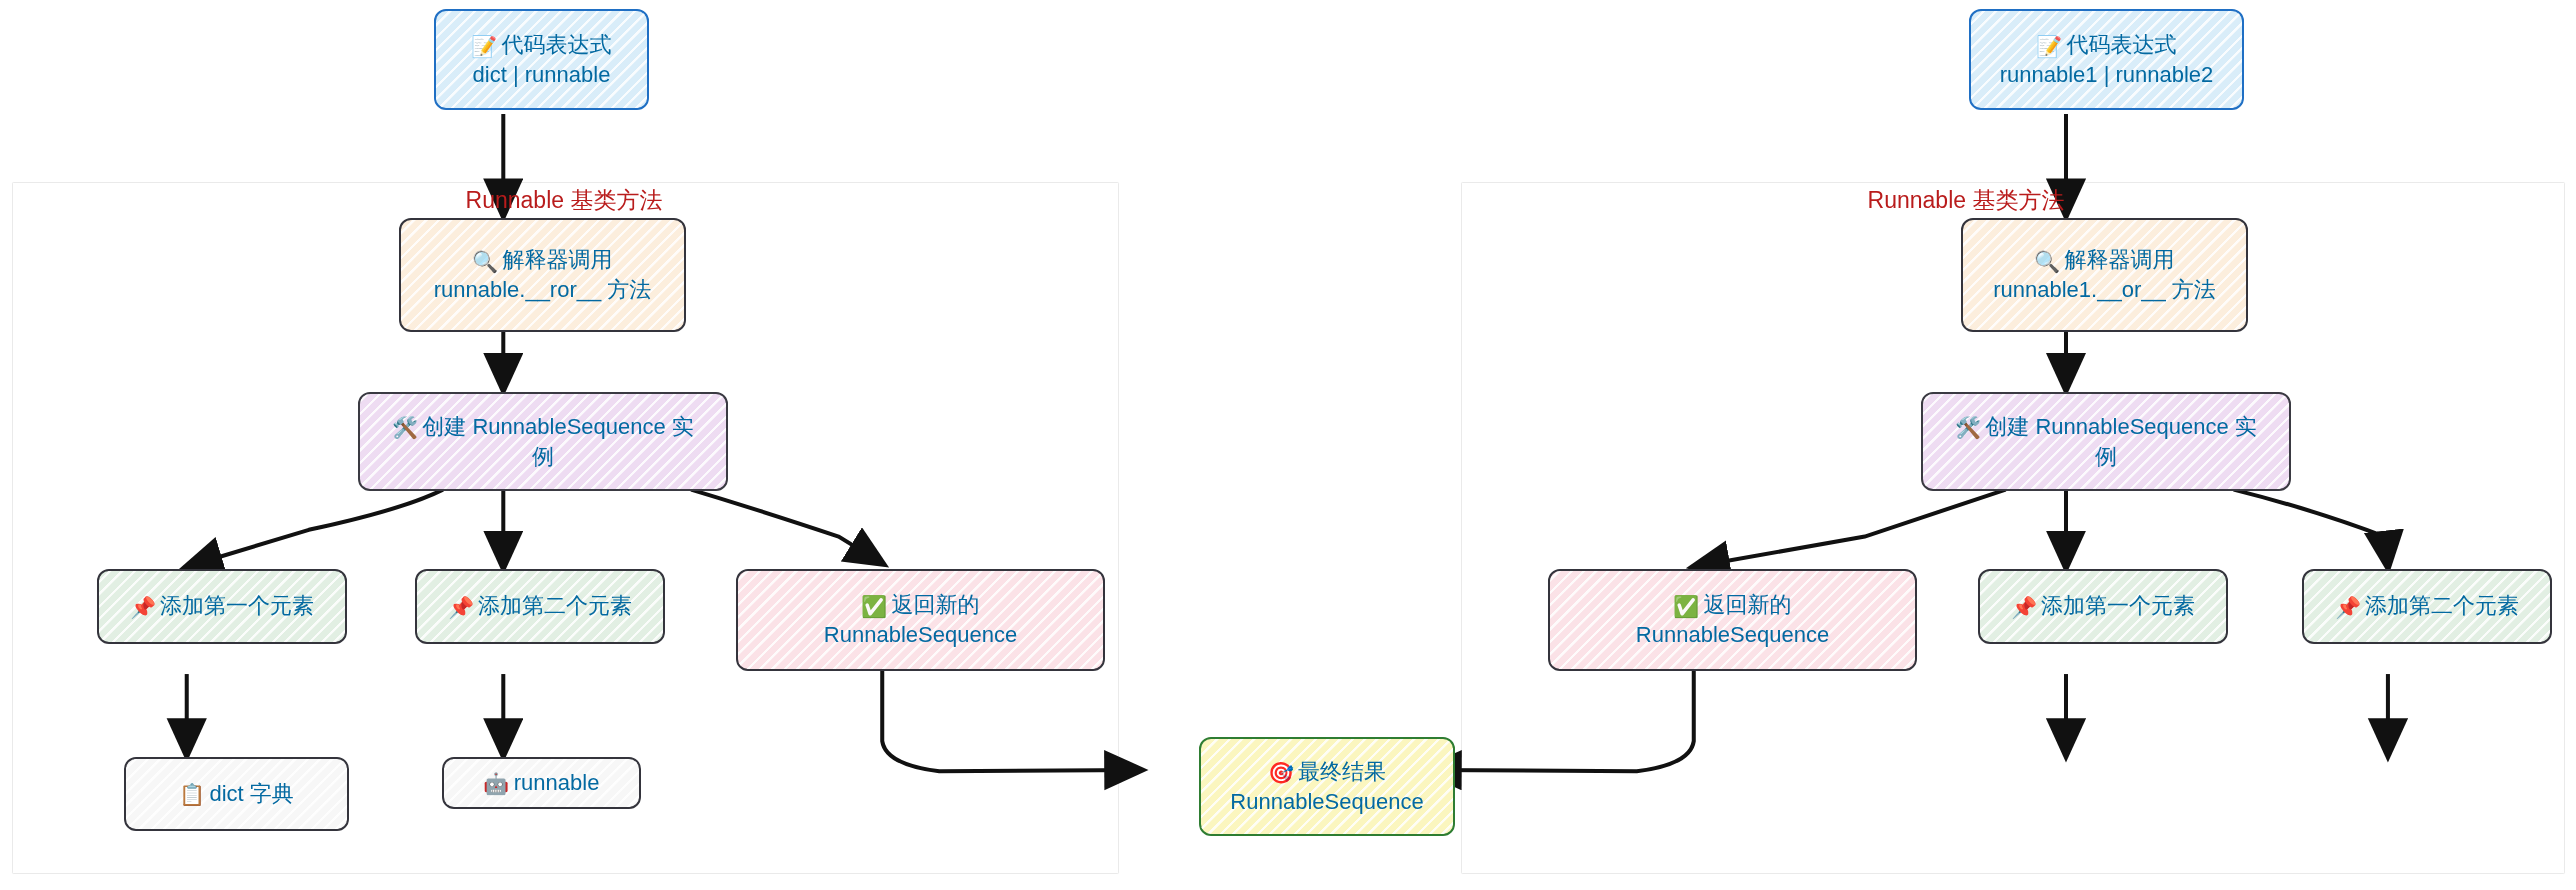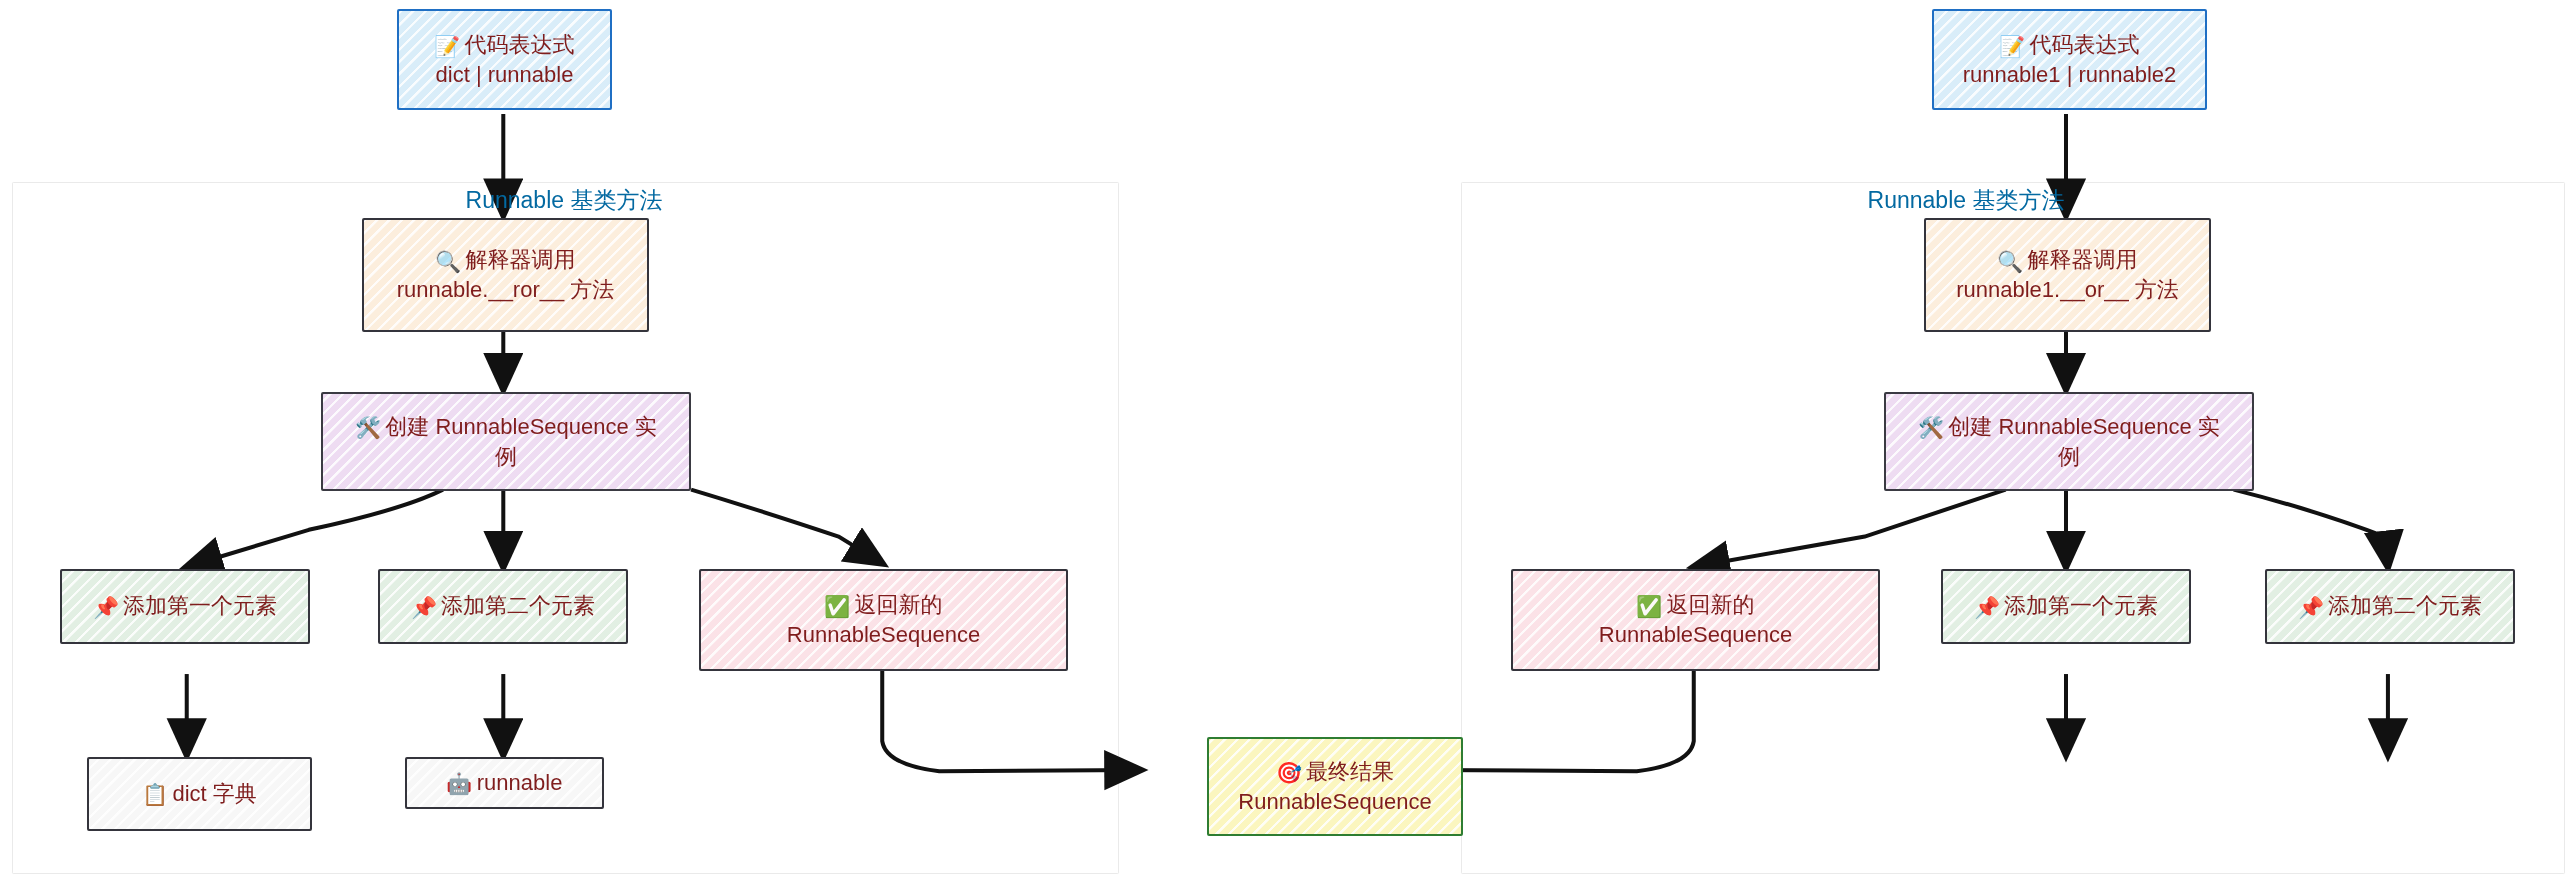--- a/index.html
+++ b/index.html
@@ -15,43 +15,44 @@
   .subgraph{
     position:absolute;
     border:1.3px solid #eaeaea;
     border-radius:1.3px;
     background:#ffffff;
     box-sizing:border-box;
   }
   .subgraph-label{
     position:absolute;
     font-size:23px;
-    color:#0369a1;
+    color:#b91c1c;
     white-space:nowrap;
     transform:translateX(-50%);
     background:transparent;
     letter-spacing:0px;
   }
 
   
   .node{
     position:absolute;
     box-sizing:border-box;
     display:flex;
     flex-direction:column;
     align-items:center;
     justify-content:center;
     text-align:center;
     font-size:22px;
     line-height:1.32;
-    color:#7f1d1d;
+    color:#0369a1;
     border:2px solid #34343c;
-    border-radius:2px;
+    border-radius:12px;
     overflow:hidden;
     background-repeat:repeat;
+    margin-left:37px;
   }
   .node .ln{display:block;white-space:nowrap;}
   .ico{font-size:21px;margin-right:4px;vertical-align:-1.3px;}
 
   
   .hatch{
     position:absolute;inset:0;
     background-image:repeating-linear-gradient(
       -45deg,
       rgba(255,255,255,0) 0px,
@@ -179,21 +180,21 @@
     </div>
   </div>
 
   <div class="node t-grey" style="left:405px;top:757px;width:199px;height:52px;">
     <span class="hatch"></span>
     <div class="body">
       <span class="ln"><span class="ico">🤖</span><span>runnable</span></span>
     </div>
   </div>
 
-  <div class="node t-yellow" style="left:1207px;top:737px;width:256px;height:99px;">
+  <div class="node t-yellow" style="left:1162px;top:737px;width:256px;height:99px;">
     <span class="hatch"></span>
     <div class="body">
       <span class="ln"><span class="ico">🎯</span><span>最终结果</span></span>
       <span class="ln">RunnableSequence</span>
     </div>
   </div>
 
   <div class="node t-blue" style="left:1932px;top:9.4px;width:275px;height:101px;">
     <span class="hatch"></span>
     <div class="body">

